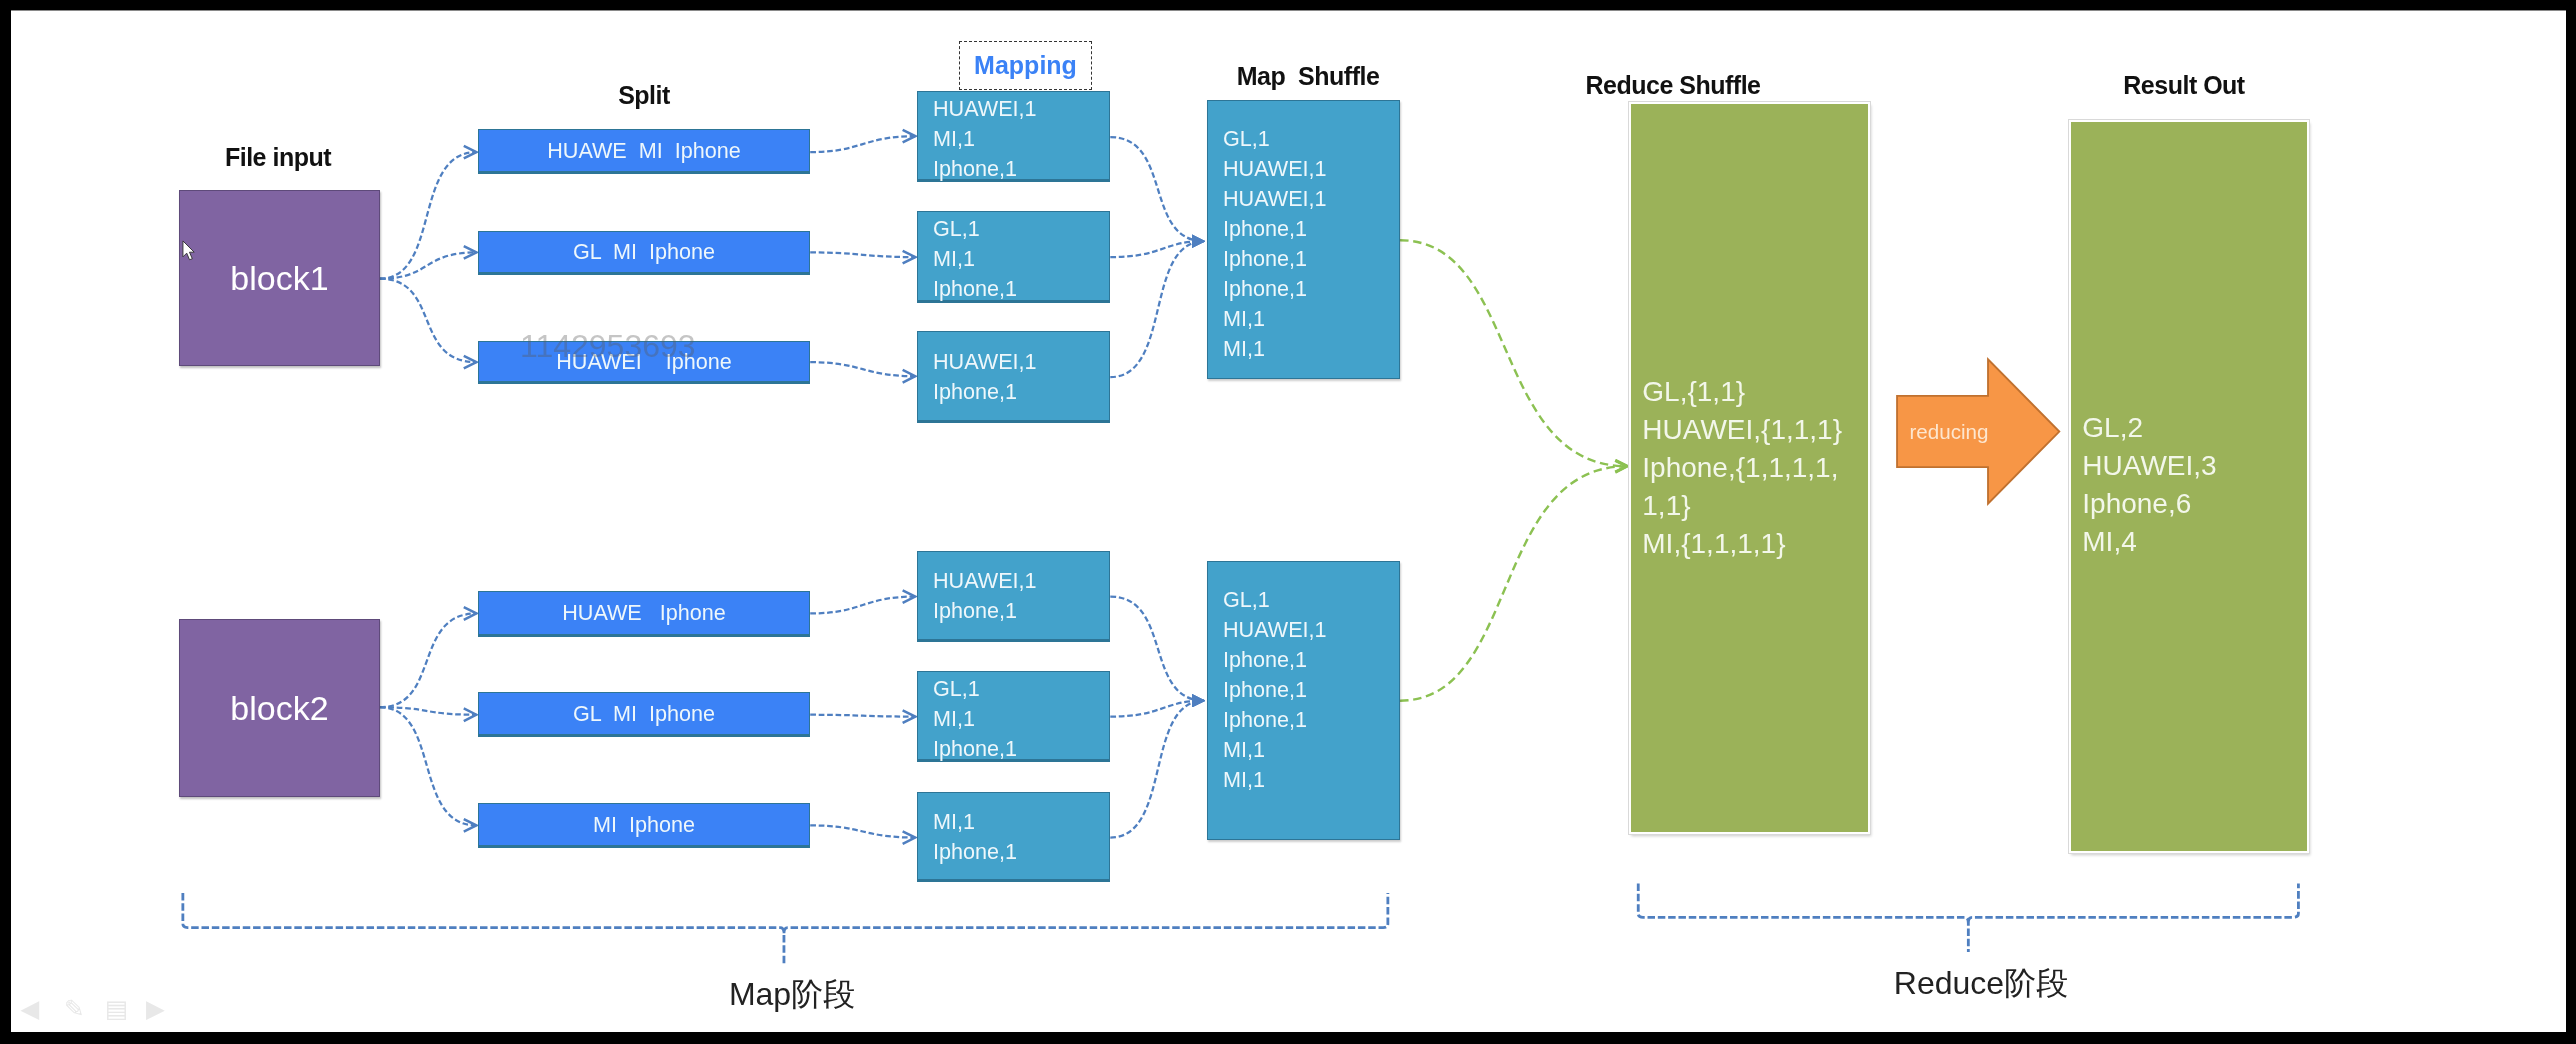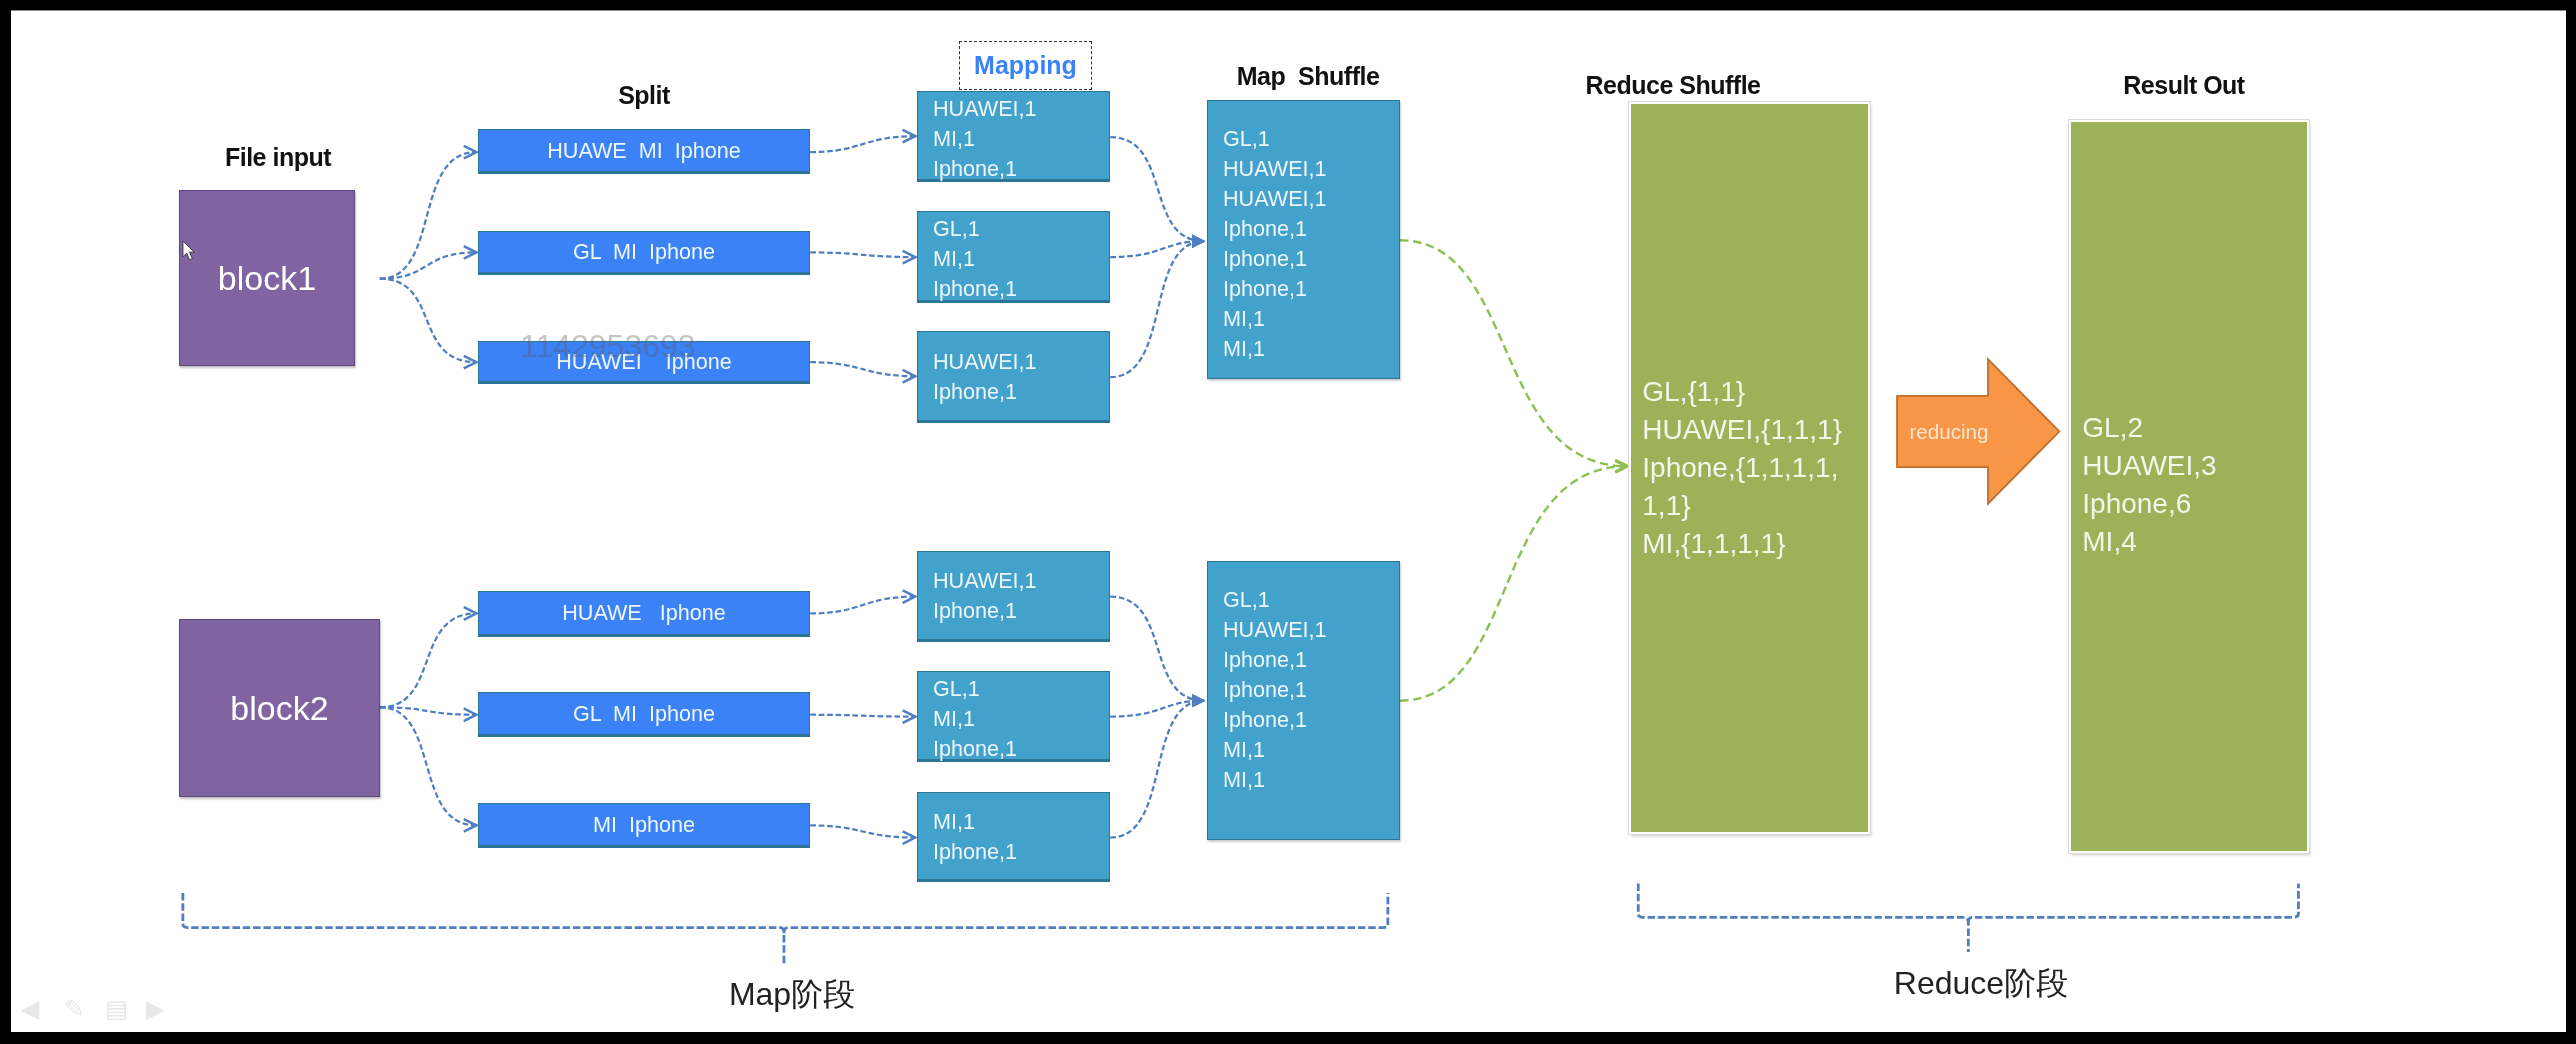--- a/index.html
+++ b/index.html
@@ -81,21 +81,21 @@
 
 <div class="label" style="left:278px; top:143px;">File input</div>
 <div class="label" style="left:644px; top:81px;">Split</div>
 <div class="map-label-box" style="left:959px; top:41px; width:133px; height:49px;">
   <span>Mapping</span>
 </div>
 <div class="label" style="left:1308px; top:62px; white-space:pre;">Map  Shuffle</div>
 <div class="label" style="left:1673px; top:71px;">Reduce Shuffle</div>
 <div class="label" style="left:2184px; top:71px;">Result Out</div>
 
-<div class="block" style="left:179px; top:190px; width:176px; height:176px;">
+<div class="block" style="left:179px; top:190px; width:201px; height:176px;">
   <span>block1</span>
 </div>
 <div class="split" style="left:478px; top:129px; width:332px; height:45px;">HUAWE  MI  Iphone</div>
 <div class="split" style="left:478px; top:231px; width:332px; height:44px;">GL  MI  Iphone</div>
 <div class="split" style="left:478px; top:341px; width:332px; height:43px;">HUAWEI    Iphone</div>
 
 <div class="mapbox top" style="left:917px; top:91px; width:193px; height:91px;">
   <div>HUAWEI,1</div>
   <div>MI,1</div>
   <div>Iphone,1</div>

